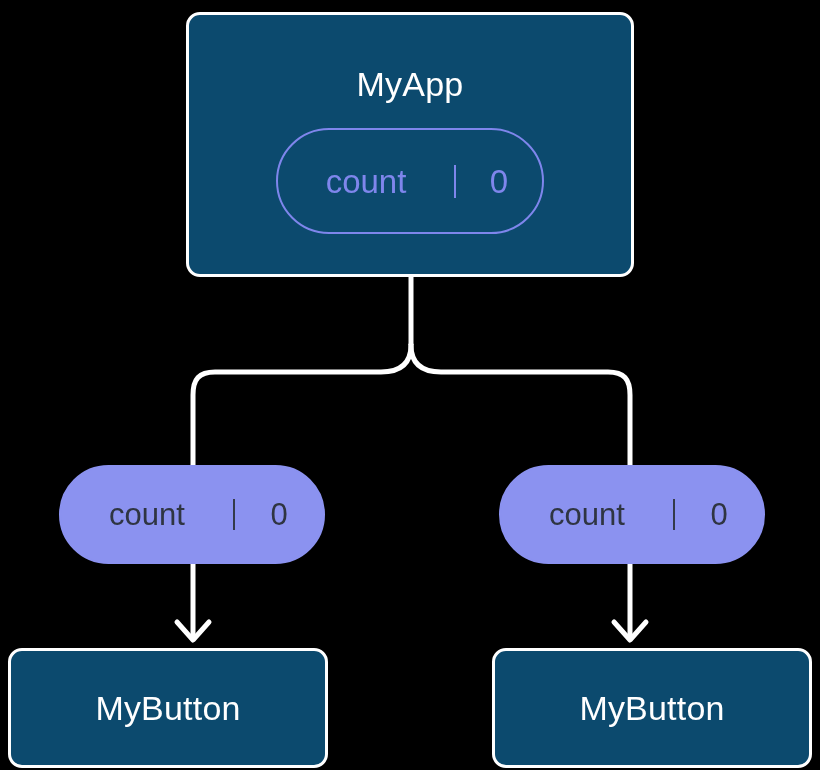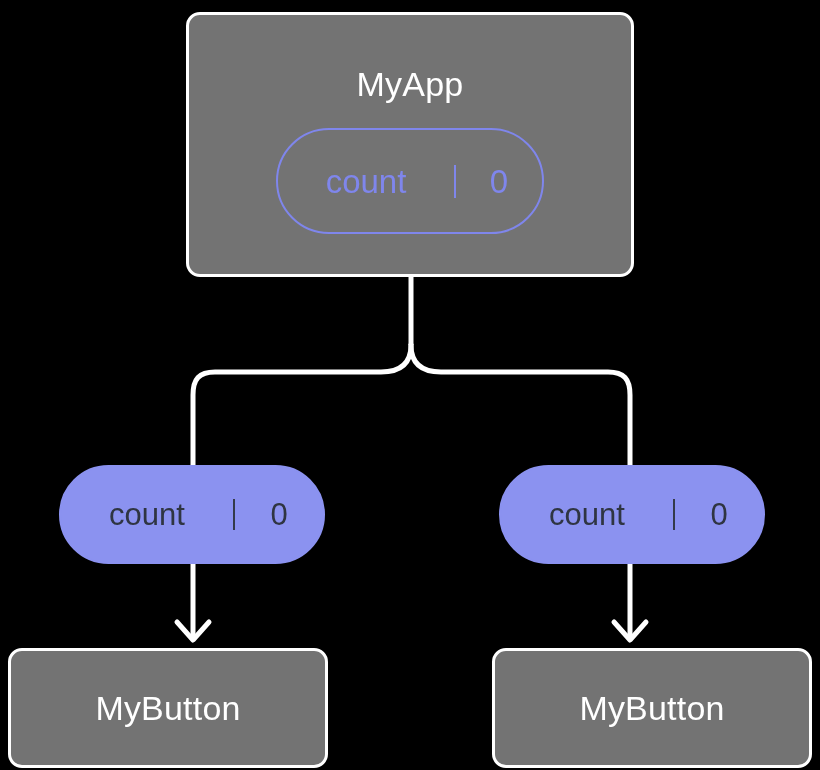--- a/index.html
+++ b/index.html
@@ -26,21 +26,21 @@
     top: 0;
     width: 820px;
     height: 770px;
     pointer-events: none;
   }
 
   
   .node-box {
     position: absolute;
     box-sizing: border-box;
-    background: #737373;
+    background: #0c4a6e;
     border: 3px solid #ffffff;
     border-radius: 14px;
     display: flex;
     flex-direction: column;
     align-items: center;
   }
   .node-box.root {
     left: 186px;
     top: 12px;
     width: 448px;

